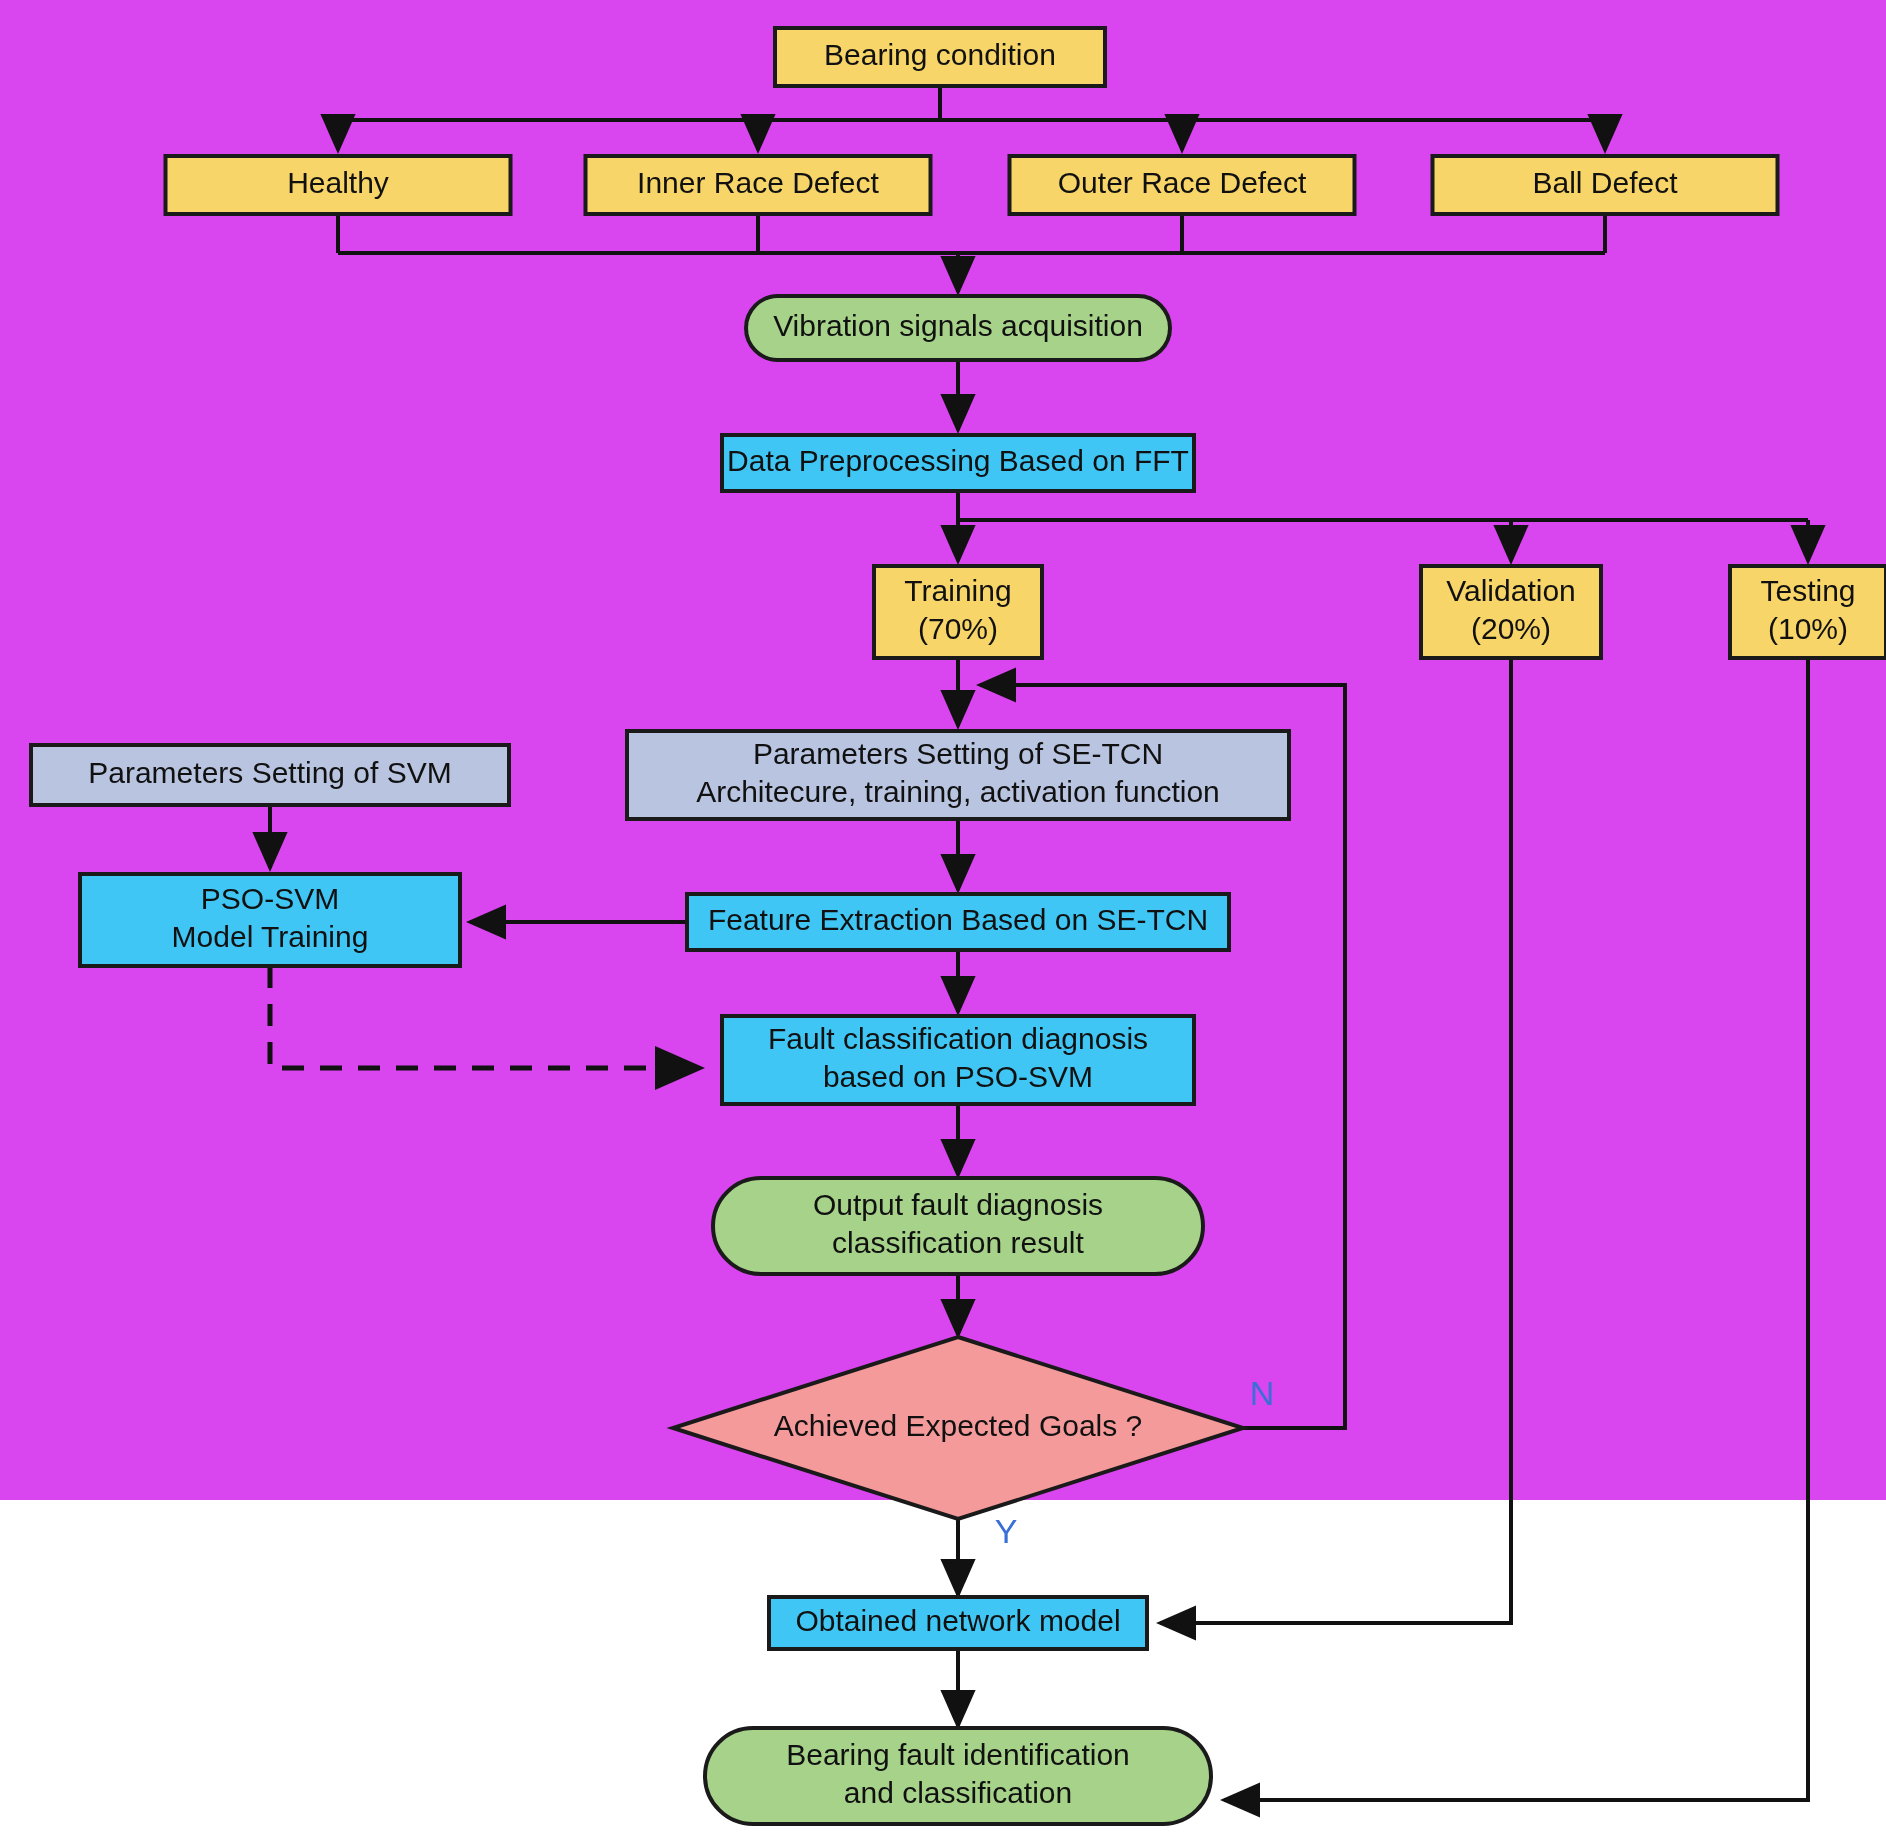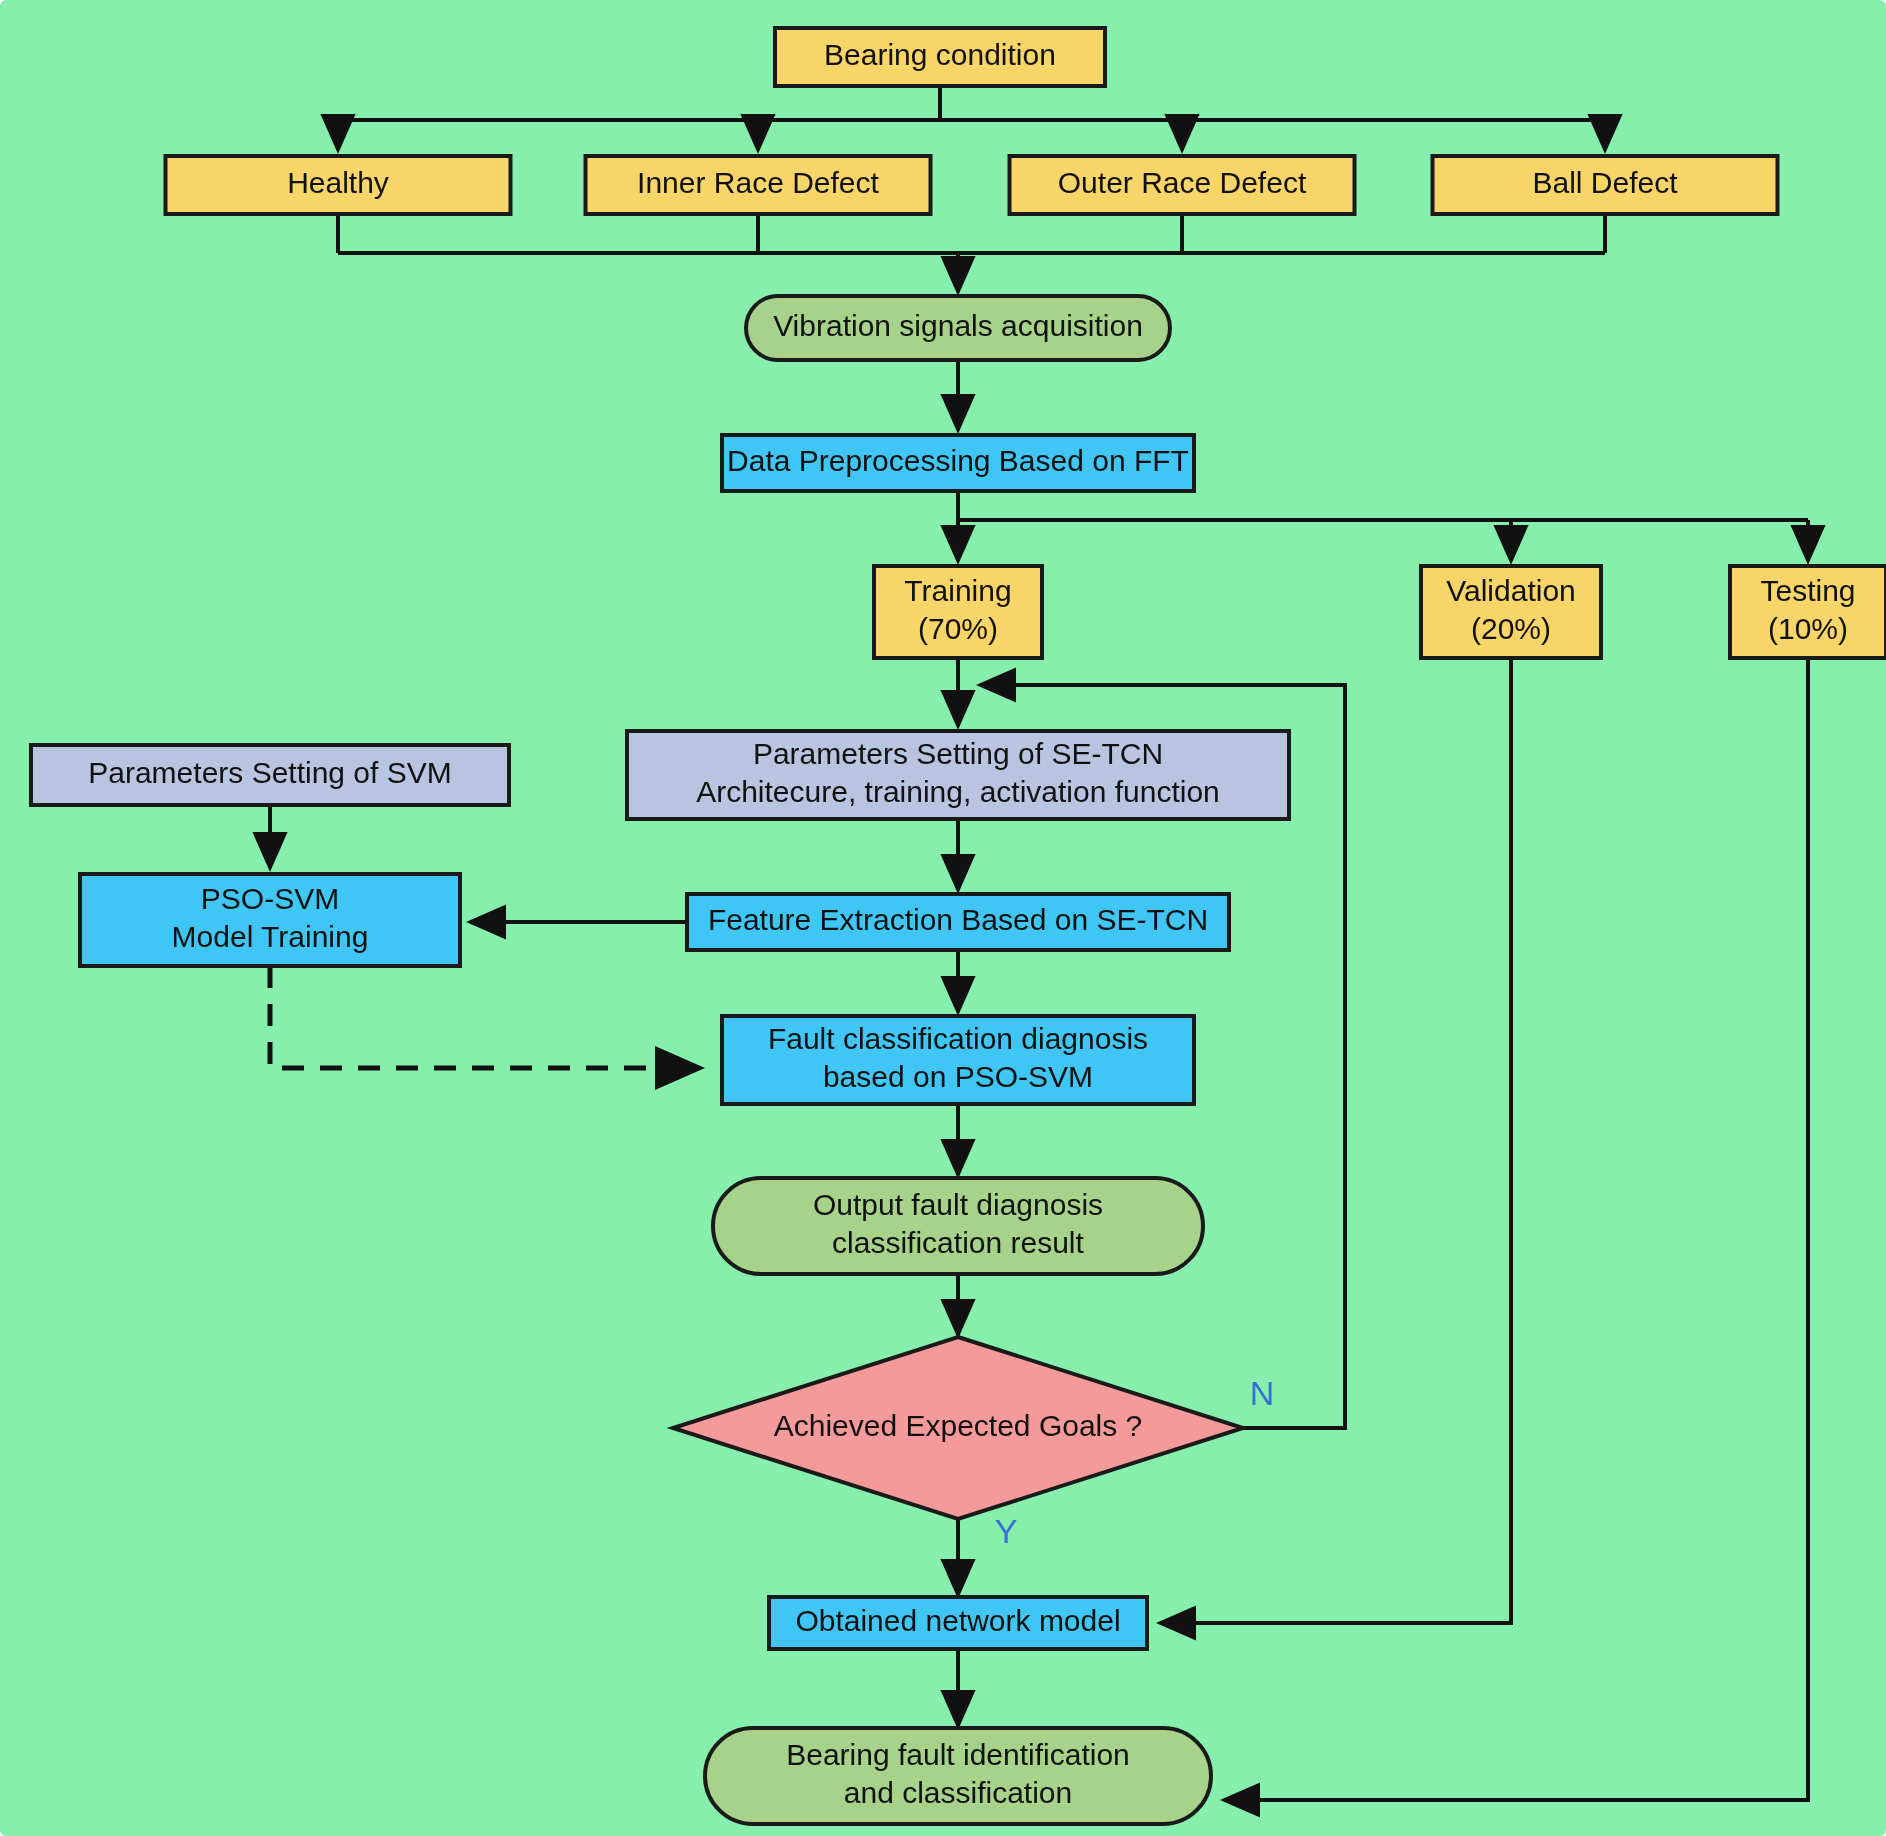--- a/index.html
+++ b/index.html
@@ -9,23 +9,22 @@
   }
   body {
     width: 1886px;
     height: 1836px;
     font-family: "Liberation Sans", sans-serif;
     overflow: hidden;
   }
   #flow-root {
     position: relative;
     width: 1886px;
-    height: 1836px;
-    background: #86efac;
-    border-radius: 6px;
+    height: 1500px;
+    background: #d946ef;
   }
   svg#flow-svg {
     position: absolute;
     left: 0;
     top: 0;
     width: 1886px;
     height: 1836px;
     display: block;
   }
   .node-shape {

